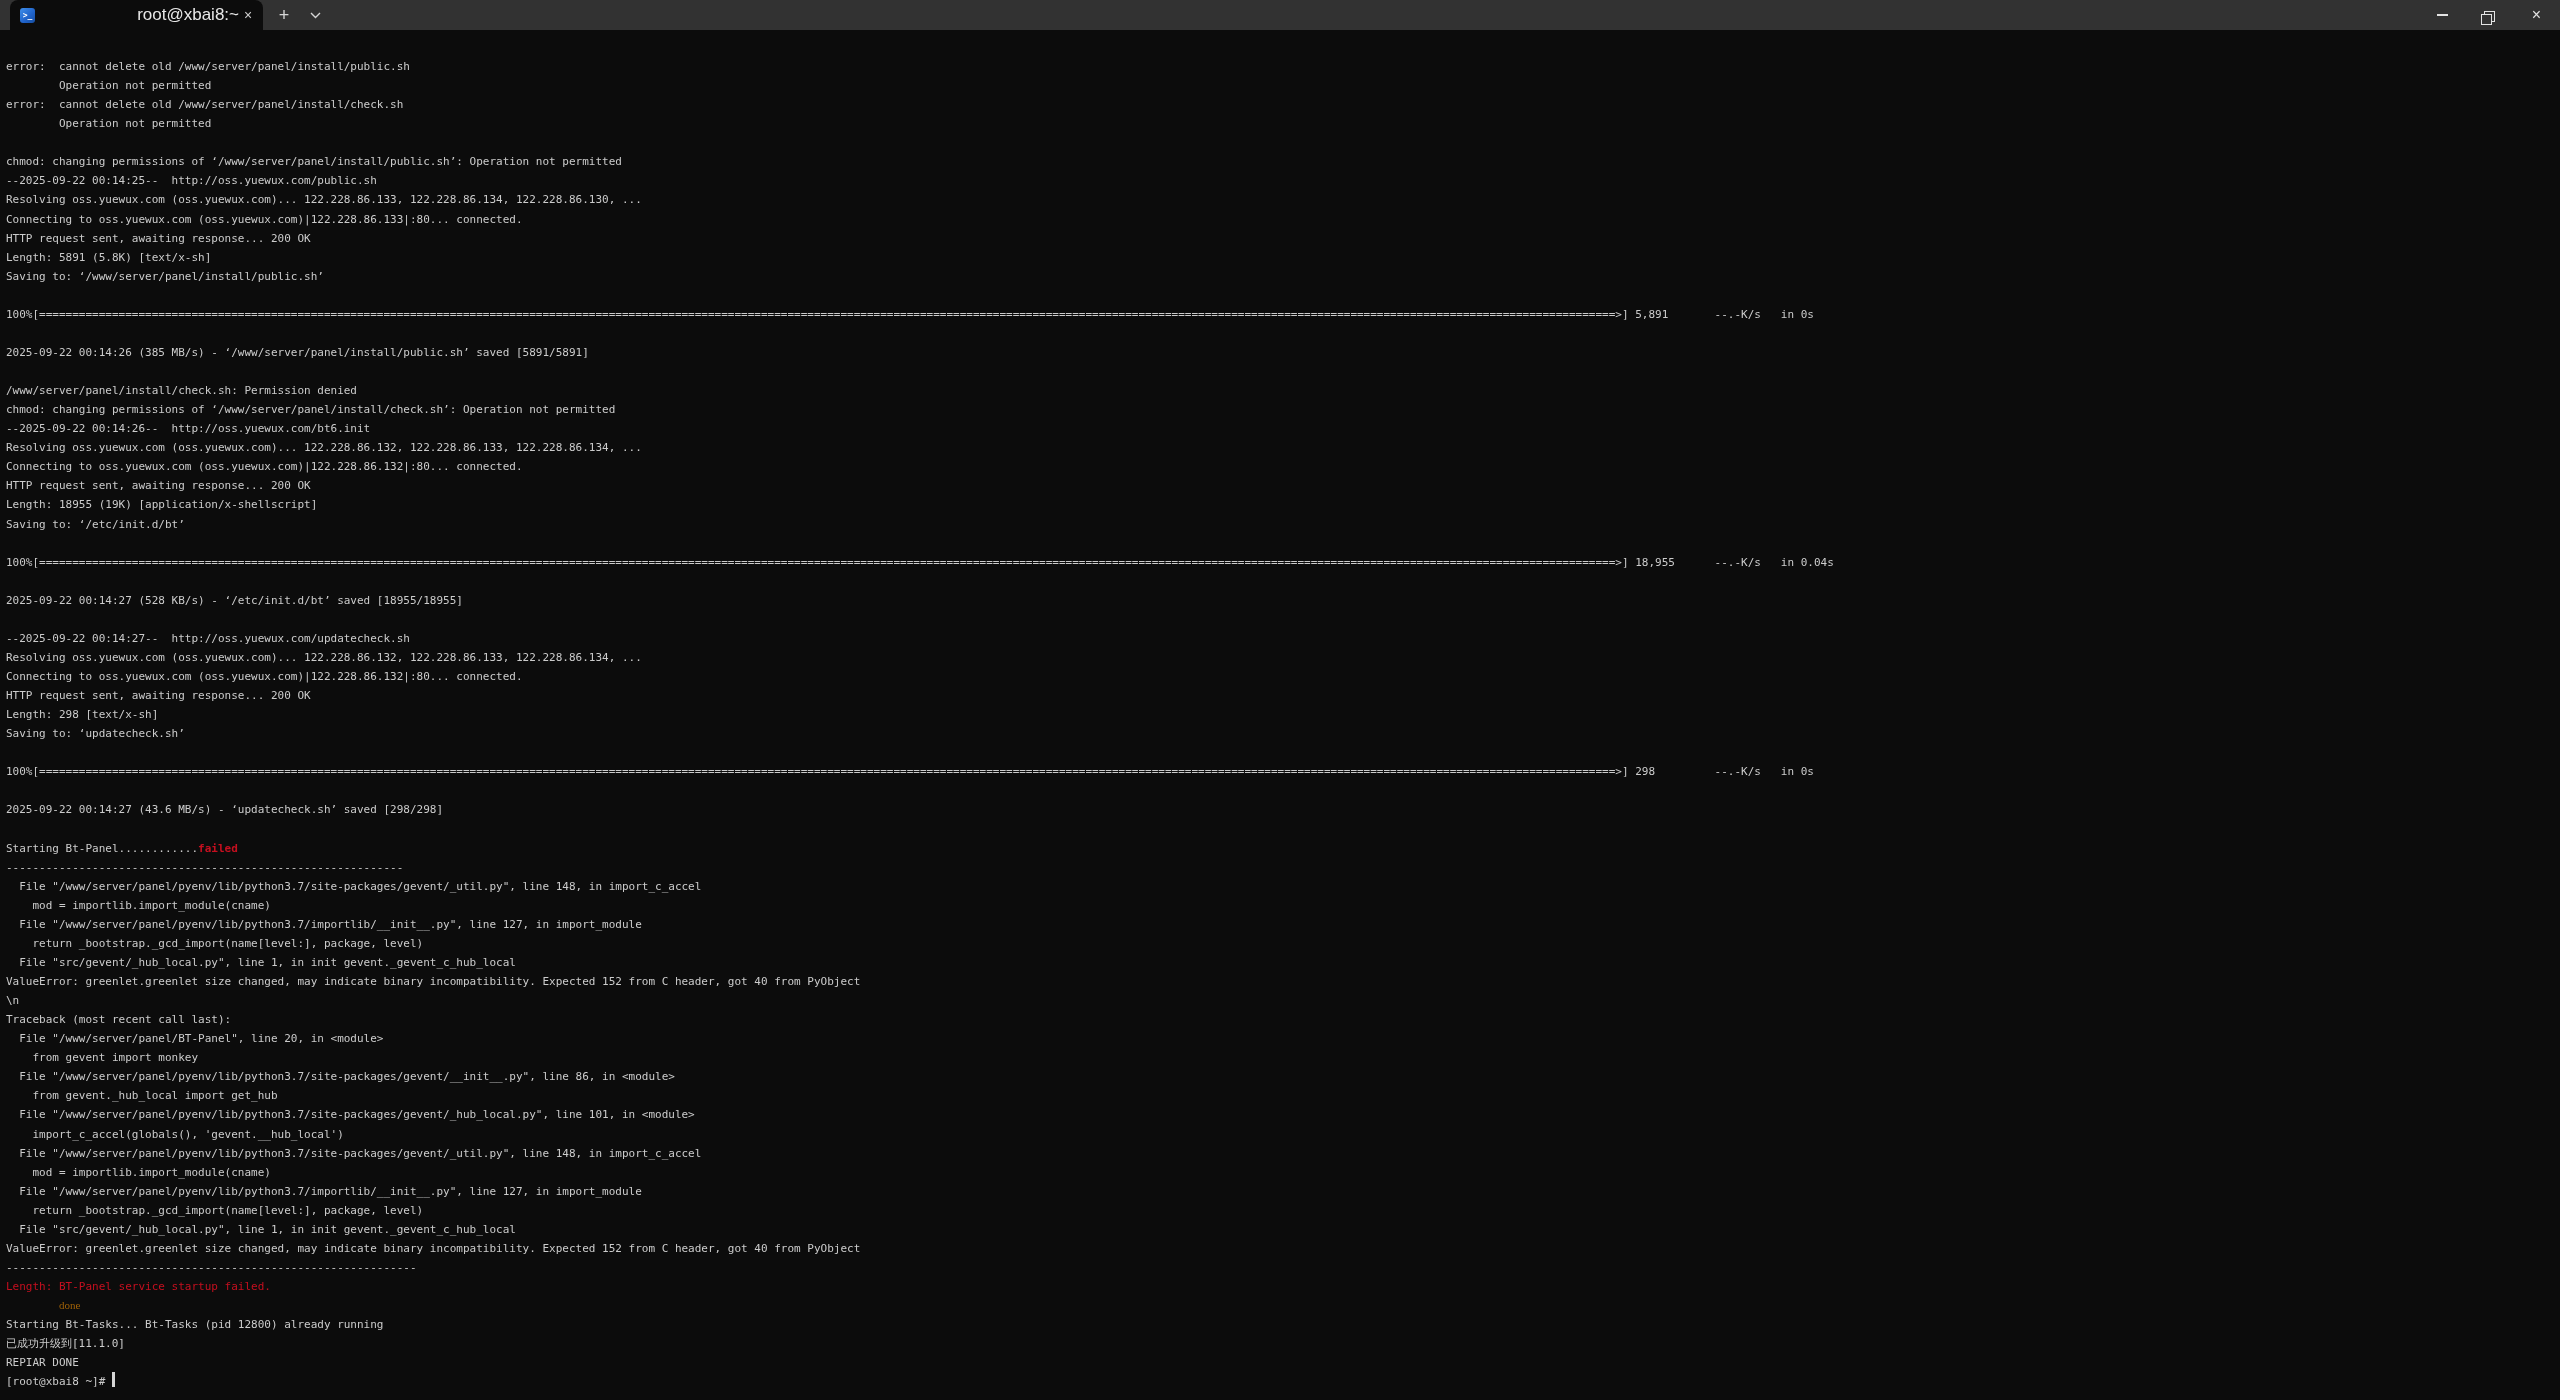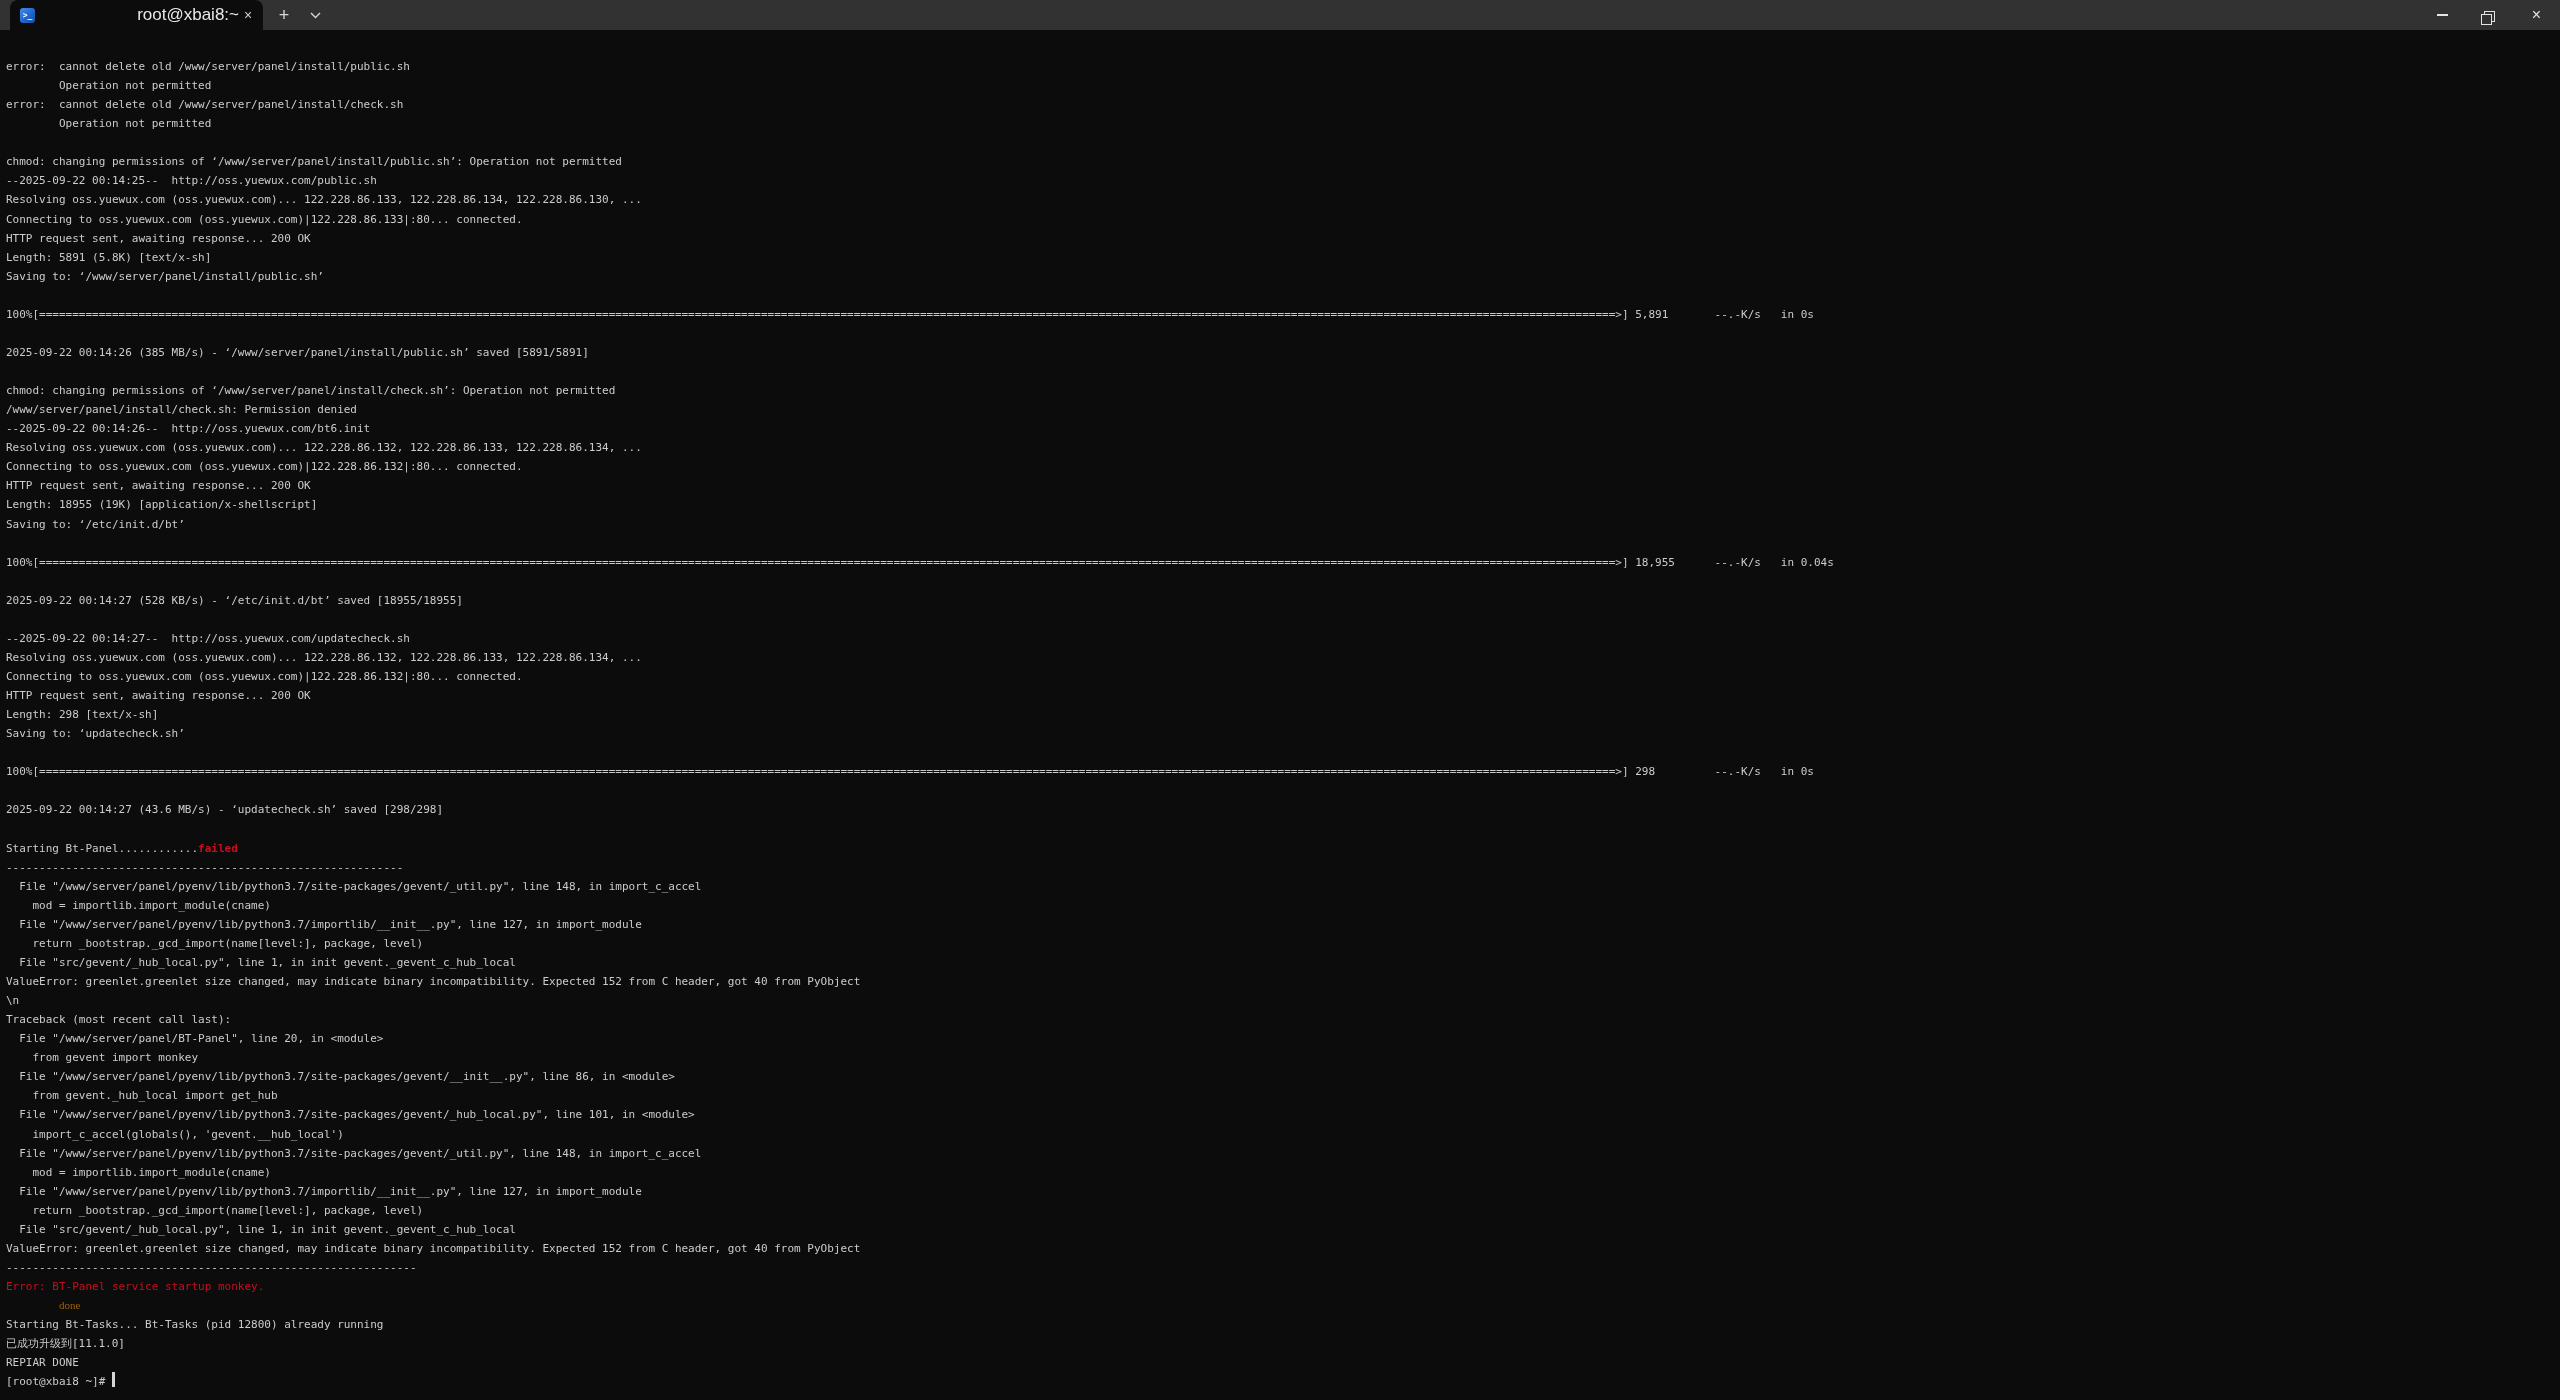--- a/index.html
+++ b/index.html
@@ -76,22 +76,22 @@
         <div class="tline"><span>Resolving oss.yuewux.com (oss.yuewux.com)... 122.228.86.133, 122.228.86.134, 122.228.86.130, ...</span></div>
         <div class="tline"><span>Connecting to oss.yuewux.com (oss.yuewux.com)|122.228.86.133|:80... connected.</span></div>
         <div class="tline"><span>HTTP request sent, awaiting response... 200 OK</span></div>
         <div class="tline"><span>Length: 5891 (5.8K) [text/x-sh]</span></div>
         <div class="tline"><span>Saving to: ‘/www/server/panel/install/public.sh’</span></div>
         <div class="tline"></div>
         <div class="tline">100%[==============================================================================================================================================================================================================================================&gt;] 5,891       --.-K/s   in 0s</div>
         <div class="tline"></div>
         <div class="tline"><span>2025-09-22 00:14:26 (385 MB/s) - ‘/www/server/panel/install/public.sh’ saved [5891/5891]</span></div>
         <div class="tline"></div>
+        <div class="tline"><span>/www/server/panel/install/check.sh: Permission denied</span></div>
         <div class="tline"><span>chmod: changing permissions of ‘/www/server/panel/install/check.sh’: Operation not permitted</span></div>
-        <div class="tline"><span>/www/server/panel/install/check.sh: Permission denied</span></div>
         <div class="tline"><span>--2025-09-22 00:14:26--  http://oss.yuewux.com/bt6.init</span></div>
         <div class="tline"><span>Resolving oss.yuewux.com (oss.yuewux.com)... 122.228.86.132, 122.228.86.133, 122.228.86.134, ...</span></div>
         <div class="tline"><span>Connecting to oss.yuewux.com (oss.yuewux.com)|122.228.86.132|:80... connected.</span></div>
         <div class="tline"><span>HTTP request sent, awaiting response... 200 OK</span></div>
         <div class="tline"><span>Length: 18955 (19K) [application/x-shellscript]</span></div>
         <div class="tline"><span>Saving to: ‘/etc/init.d/bt’</span></div>
         <div class="tline"></div>
         <div class="tline">100%[==============================================================================================================================================================================================================================================&gt;] 18,955      --.-K/s   in 0.04s</div>
         <div class="tline"></div>
         <div class="tline"><span>2025-09-22 00:14:27 (528 KB/s) - ‘/etc/init.d/bt’ saved [18955/18955]</span></div>
@@ -123,21 +123,21 @@
         <div class="tline"><span>    from gevent._hub_local import get_hub</span></div>
         <div class="tline"><span>  File "/www/server/panel/pyenv/lib/python3.7/site-packages/gevent/_hub_local.py", line 101, in &lt;module&gt;</span></div>
         <div class="tline"><span>    import_c_accel(globals(), 'gevent.__hub_local')</span></div>
         <div class="tline"><span>  File "/www/server/panel/pyenv/lib/python3.7/site-packages/gevent/_util.py", line 148, in import_c_accel</span></div>
         <div class="tline"><span>    mod = importlib.import_module(cname)</span></div>
         <div class="tline"><span>  File "/www/server/panel/pyenv/lib/python3.7/importlib/__init__.py", line 127, in import_module</span></div>
         <div class="tline"><span>    return _bootstrap._gcd_import(name[level:], package, level)</span></div>
         <div class="tline"><span>  File "src/gevent/_hub_local.py", line 1, in init gevent._gevent_c_hub_local</span></div>
         <div class="tline"><span>ValueError: greenlet.greenlet size changed, may indicate binary incompatibility. Expected 152 from C header, got 40 from PyObject</span></div>
         <div class="tline"><span>--------------------------------------------------------------</span></div>
-        <div class="tline"><span style="color: rgb(197, 15, 31);">Error: BT-Panel service startup monkey.</span></div>
+        <div class="tline"><span style="color: rgb(197, 15, 31);">Length: BT-Panel service startup failed.</span></div>
         <div class="tline"><span>        </span><span style="color: #a16207; font-family: Liberation Serif, serif;">done</span></div>
         <div class="tline"><span>Starting Bt-Tasks... Bt-Tasks (pid 12800) already running</span></div>
         <div class="tline"><span>已成功升级到[11.1.0]</span></div>
         <div class="tline"><span>REPIAR DONE</span></div>
         <div class="tline"><span>[root@xbai8 ~]# </span><span class="cursor"></span></div>
       </div>
   </div>
 
 </div>
 

